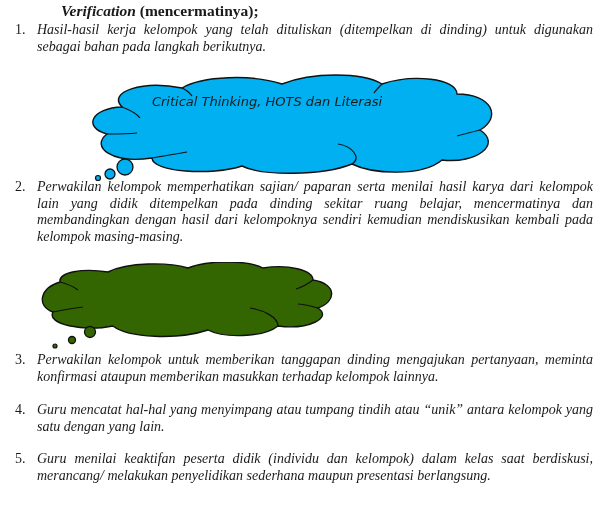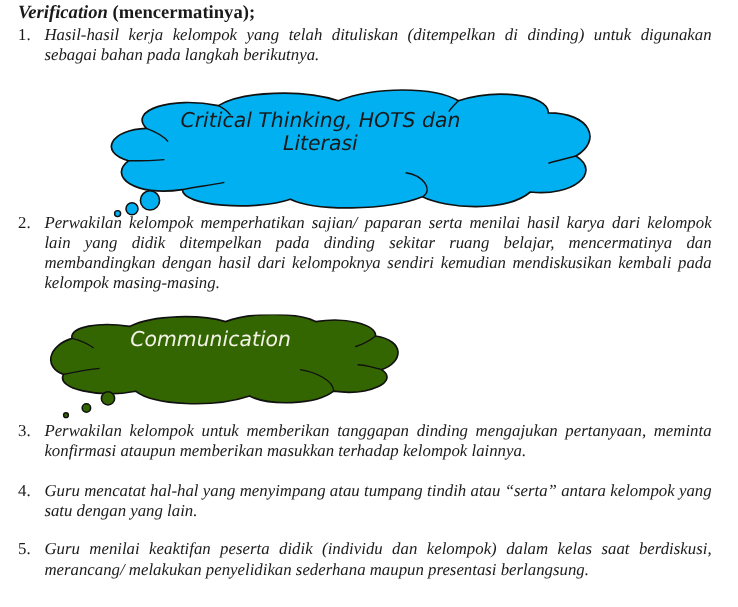--- a/index.html
+++ b/index.html
@@ -5,34 +5,34 @@
   html, body { margin: 0; padding: 0; background: #ffffff; }
   body {
     width: 615px; height: 506px; position: relative; overflow: hidden;
     font-family: "Liberation Serif", "DejaVu Serif", serif;
     color: #1a1a1a;
   }
   .heading {
     position: absolute; left: 15px; top: 2px;
     font-size: 15.5px; font-weight: bold; line-height: 18px;
   }
-  .heading .it { font-style: italic; }
+  .heading .it { font-style: italic; margin-left: 46px; }
   .item {
     position: absolute; left: 15px; width: 578px;
     font-size: 14px; line-height: 16.5px;
     display: flex;
   }
   .item .num { width: 22px; flex: none; }
   .item .txt { flex: 1; text-align: justify; text-align-last: left; font-style: italic; }
   .cloud { position: absolute; }
   .cloud svg { position: absolute; left: 0; top: 0; }
   .cloud-text {
     position: absolute; text-align: center;
     font-family: "DejaVu Sans", "Liberation Sans", sans-serif;
-    font-style: italic; font-size: 17px; line-height: 19px;
+    font-style: italic; font-size: 13px; line-height: 19px;
   }
 </style>
 </head>
 <body>
 
 <div class="heading">
   <span class="it">Verification</span><span> (mencermatinya);</span>
 </div>
 
 <div class="item" style="top:22px;">
@@ -70,30 +70,29 @@
     <path d="M22,20 C30,22 36,25 40,28" fill="none" stroke="#111" stroke-width="1.2"></path>
     <path d="M15,50 C25,48 35,46 45,45" fill="none" stroke="#111" stroke-width="1.2"></path>
     <path d="M275,18 C270,22 264,25 258,27" fill="none" stroke="#111" stroke-width="1.2"></path>
     <path d="M280,46 C272,44 266,42 260,42" fill="none" stroke="#111" stroke-width="1.2"></path>
     <path d="M240,64 C240,55 225,48 212,46" fill="none" stroke="#111" stroke-width="1.2"></path>
     <circle cx="52" cy="70" r="5.5" fill="#336600" stroke="#111" stroke-width="1.3"></circle>
     <circle cx="34" cy="78" r="3.5" fill="#336600" stroke="#111" stroke-width="1.3"></circle>
     <circle cx="17" cy="84" r="2" fill="#336600" stroke="#111" stroke-width="1.2"></circle>
   </svg>
   <div class="cloud-text" style="left:50px; top:12px; width:175px; color:#f2f2e6;">
-    <div>Communication</div>
   </div>
 </div>
 
 <div class="item" style="top:352px;">
   <span class="num">3.</span>
   <span class="txt">Perwakilan kelompok untuk memberikan tanggapan dinding mengajukan pertanyaan, meminta konfirmasi ataupun memberikan masukkan terhadap kelompok lainnya.</span>
 </div>
 
 <div class="item" style="top:402px;">
   <span class="num">4.</span>
-  <span class="txt">Guru mencatat hal-hal yang menyimpang atau tumpang tindih atau “serta” antara kelompok yang satu dengan yang lain.</span>
+  <span class="txt">Guru mencatat hal-hal yang menyimpang atau tumpang tindih atau “unik” antara kelompok yang satu dengan yang lain.</span>
 </div>
 
 <div class="item" style="top:451px;">
   <span class="num">5.</span>
   <span class="txt">Guru menilai keaktifan peserta didik (individu dan kelompok) dalam kelas saat berdiskusi, merancang/ melakukan penyelidikan sederhana maupun presentasi berlangsung.</span>
 </div>
 
 </body></html>

